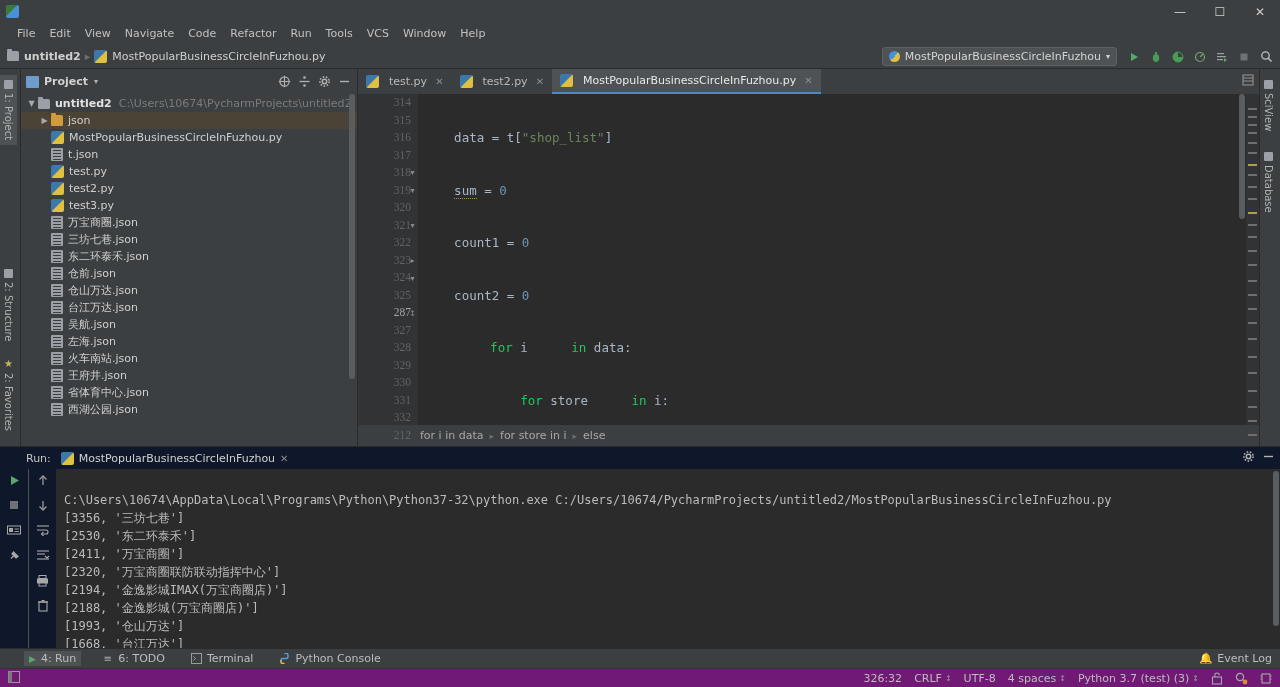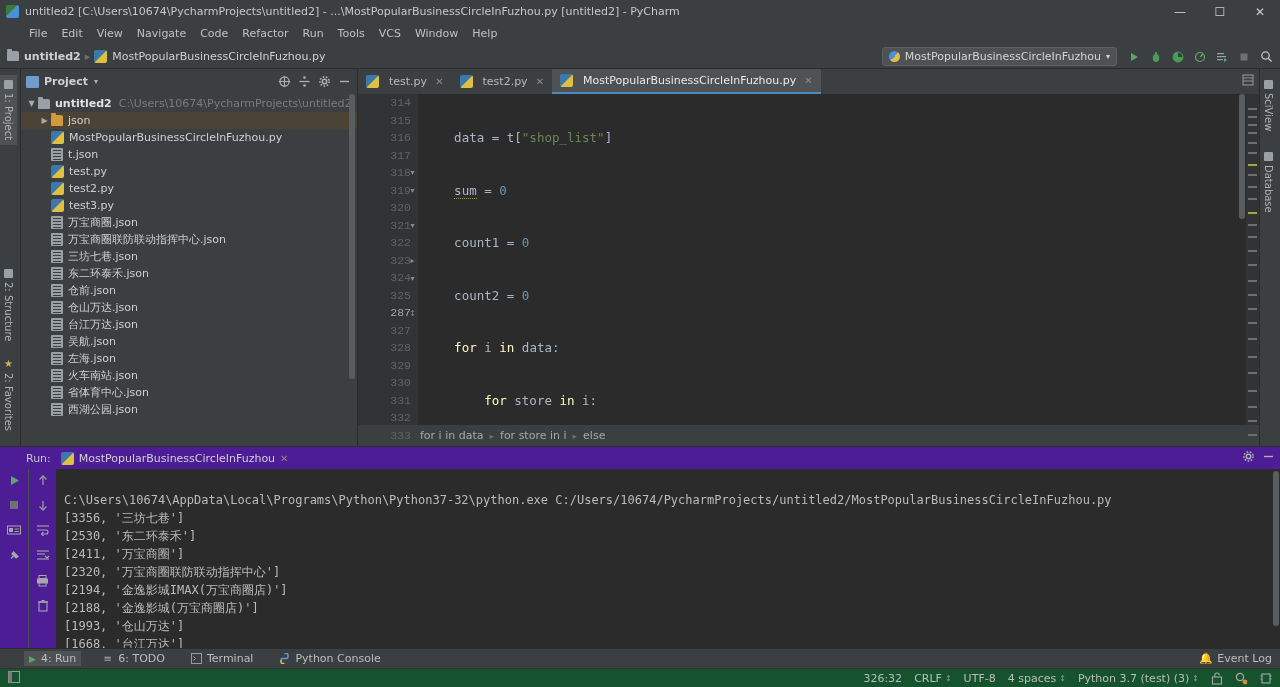--- a/index.html
+++ b/index.html
@@ -24,21 +24,21 @@
     border-radius: 2px;
   }
   .titlebar .tb-text { font-size: 11px; color: #c8c8c8; white-space: nowrap; }
   .win-ctrl { position: absolute; right: 0; top: 0; height: 23px; display: flex; }
   .win-ctrl div {
     width: 40px; height: 23px; display: flex; align-items: center; justify-content: center;
     color: #cfcfcf; font-size: 12px;
   }
 
   
-  .menubar { height: 21px; background: #3c3f41; display: flex; align-items: center; padding-left: 22px; flex: 0 0 21px; }
+  .menubar { height: 21px; background: #3c3f41; display: flex; align-items: center; padding-left: 10px; flex: 0 0 21px; }
   .menubar .mi { padding: 2px 7px; font-size: 11px; color: #c0c0c0; cursor: default; }
 
   
   .navbar {
     height: 25px; background: #3c3f41; display: flex; align-items: center;
     padding-left: 7px; flex: 0 0 25px; border-bottom: 1px solid #2b2b2b; position: relative;
   }
   .crumb { display: flex; align-items: center; font-size: 11px; color: #cfcfcf; }
   .crumb .sep { margin: 0 4px; color: #6e6e6e; }
   .folder-ico {
@@ -104,47 +104,47 @@
   
   .editor-area { flex: 1 1 auto; display: flex; flex-direction: column; min-width: 0; min-height: 0; background: #2b2b2b; }
   .tabbar { height: 25px; background: #3c3f41; display: flex; align-items: stretch; flex: 0 0 25px; position: relative; }
   .etab { display: flex; align-items: center; gap: 5px; padding: 0 8px; font-size: 11px; color: #b9b9b9; position: relative; }
   .etab.active { background: #4e5254; color: #e8e8e8; border-bottom: 2px solid #4a88c7; }
   .etab .x { color: #8b8b8b; font-size: 10px; margin-left: 3px; }
   .tabbar-right { margin-left: auto; display: flex; align-items: center; padding-right: 5px; }
 
   .code-wrap { flex: 1 1 auto; display: flex; min-height: 0; position: relative; background: #2b2b2b; }
   .gutter { width: 60px; flex: 0 0 60px; background: #313335; position: relative; }
-  .gl { height: 17.5px; line-height: 17.5px; text-align: right; padding-right: 7px; font-family: Liberation Mono, monospace; font-size: 11.5px; color: #606366; }
+  .gl { height: 17.5px; line-height: 17.5px; text-align: right; padding-right: 7px; font-family: Liberation Serif, serif; font-size: 11.5px; color: #606366; }
   .gl.cur { color: #a4a3a3; }
   .foldcol { position: absolute; right: 0; top: 0; width: 12px; height: 100%; }
   .fold { position: absolute; left: 2px; width: 9px; height: 9px; color: #8a8a8a; font-size: 8px; text-align: center; line-height: 9px; }
   .code {
     flex: 1 1 auto; position: relative; font-family: "DejaVu Sans Mono","Liberation Mono",monospace;
     font-size: 12.5px; line-height: 17.5px; padding-left: 6px; color: #a9b7c6; white-space: pre; overflow: hidden;
   }
   .cl { height: 17.5px; }
-  .kw { color: #fef9c3; }
+  .kw { color: #22c55e; margin-left: 36px; }
   .str { color: #6a8759; }
   .num { color: #6897bb; }
   .warnu { border-bottom: 1px dotted #a0a030; }
   .marker-bar { position: absolute; right: 0; top: 0; width: 13px; height: 100%; background: #313335; }
   .marker-bar .mk { position: absolute; right: 2px; width: 9px; height: 2px; background: #6e6e6e; }
   .marker-bar .mk.w { background: #a9a14b; }
   .editor-vscroll { position:absolute; right:13px; top:0; width:8px; height:100%; }
   .editor-vscroll .thumb { position:absolute; left:1px; top:0px; width:6px; height:125px; background:#5a5d5f; border-radius:3px; }
 
   .bcbar { height: 21px; flex: 0 0 21px; background: #3c3f41; display: flex; align-items: center; padding-left: 62px; font-size: 11px; color: #a7a7a7; gap: 6px; }
   .bcbar .sep { color: #6e6e6e; font-size: 9px; }
 
   
   .vstrip-right { width: 21px; flex: 0 0 21px; background: #3c3f41; position: relative; border-left: 1px solid #2b2b2b; }
 
   
-  .runpanel { flex: 0 0 202px; background: #4c1d95; display: flex; flex-direction: column; min-height: 0; border-top: 1px solid #2b2b2b; }
+  .runpanel { flex: 0 0 202px; background: #0f172a; display: flex; flex-direction: column; min-height: 0; border-top: 1px solid #2b2b2b; }
   .run-head { height: 22px; flex: 0 0 22px; display: flex; align-items: center; padding-left: 26px; position: relative; }
   .run-head .rlabel { font-size: 11px; color: #c4c4c4; margin-right: 10px; }
   .run-head .rtab { display: flex; align-items: center; gap: 5px; font-size: 11px; color: #d0d0d0; }
   .run-head .rtab .ricon { width: 13px; height: 13px; border-radius: 2px; background: linear-gradient(135deg,#3c78aa 0%,#3c78aa 48%,#e0c040 52%,#e0c040 100%); }
   .run-head .rtab .x { color: #8b8b8b; font-size: 10px; }
   .run-head .rhr { position: absolute; right: 5px; display: flex; gap: 7px; align-items: center; color: #b0b0b0; }
   .run-body { flex: 1 1 auto; display: flex; min-height: 0; }
   .run-tools { width: 56px; flex: 0 0 56px; display: flex; }
   .run-tools .col { width: 28px; display: flex; flex-direction: column; align-items: center; padding-top: 3px; gap: 9px; }
   .run-tools .col.b { border-left: 1px solid #4d5052; }
@@ -160,36 +160,35 @@
 
   
   .bottombar { height: 20px; flex: 0 0 20px; background: #3c3f41; display: flex; align-items: center; padding-left: 24px; gap: 16px; border-top: 1px solid #2b2b2b; }
   .bb { display: flex; align-items: center; gap: 5px; font-size: 11px; color: #bdbdbd; padding: 1px 5px; }
   .bb.active { background: #4e5254; }
   .bb .gi { width: 11px; height: 11px; display: flex; align-items: center; justify-content: center; font-size: 10px; color: #a8a8a8; }
   .bb .play { color: #59a869; font-size: 9px; }
   .bottombar-right { margin-left: auto; display: flex; align-items: center; gap: 6px; padding-right: 8px; font-size: 11px; color: #bdbdbd; }
 
   
-  .statusbar { height: 19px; flex: 0 0 19px; background: #14532d; display: flex; padding: 0 8px; font-size: 11px; color: #bdbdbd; border-top: 1px solid #323232; }
+  .statusbar { height: 19px; flex: 0 0 19px; background: #701a75; display: flex; padding: 0 8px; font-size: 11px; color: #bdbdbd; border-top: 1px solid #323232; }
   .statusbar .sb-left { display: flex; align-items: center; gap: 6px; }
   .statusbar .sb-right { margin-left: auto; display: flex; align-items: center; gap: 12px; }
   .statusbar .sbi { display: flex; align-items: center; gap: 3px; }
   .statusbar .car { font-size: 8px; color: #9a9a9a; }
   .evt { display: flex; align-items: center; gap: 4px; }
   .evt .bell { color: #b0b0b0; font-size: 11px; }
 </style>
 </head>
 <body>
 
 <div class="app">
 
   <div class="titlebar">
     <div class="tb-icon"></div>
-    <div class="tb-text">untitled2 [C:\Users\10674\PycharmProjects\untitled2] - ...\MostPopularBusinessCircleInFuzhou.py [untitled2] - PyCharm</div>
     <div class="win-ctrl">
       <div>—</div>
       <div>☐</div>
       <div class="close">✕</div>
     </div>
   </div>
 
   <div class="menubar">
     <div class="mi">File</div>
     <div class="mi">Edit</div>
@@ -353,25 +352,20 @@
           <span>test3.py</span>
         </div>
         <div class="trow">
           <span class="indent2"></span>
           <span class="json-ico"></span>
           <span>万宝商圈.json</span>
         </div>
         <div class="trow">
           <span class="indent2"></span>
           <span class="json-ico"></span>
-          <span>万宝商圈联防联动指挥中心.json</span>
-        </div>
-        <div class="trow">
-          <span class="indent2"></span>
-          <span class="json-ico"></span>
           <span>三坊七巷.json</span>
         </div>
         <div class="trow">
           <span class="indent2"></span>
           <span class="json-ico"></span>
           <span>东二环泰禾.json</span>
         </div>
         <div class="trow">
           <span class="indent2"></span>
           <span class="json-ico"></span>
@@ -394,20 +388,25 @@
         </div>
         <div class="trow">
           <span class="indent2"></span>
           <span class="json-ico"></span>
           <span>左海.json</span>
         </div>
         <div class="trow">
           <span class="indent2"></span>
           <span class="json-ico"></span>
           <span>火车南站.json</span>
+        </div>
+        <div class="trow">
+          <span class="indent2"></span>
+          <span class="json-ico"></span>
+          <span>王府井.json</span>
         </div>
         <div class="trow">
           <span class="indent2"></span>
           <span class="json-ico"></span>
           <span>省体育中心.json</span>
         </div>
         <div class="trow">
           <span class="indent2"></span>
           <span class="json-ico"></span>
           <span>西湖公园.json</span>
@@ -460,21 +459,21 @@
           <div class="gl">323</div>
           <div class="gl">324</div>
           <div class="gl">325</div>
           <div class="gl cur">287</div>
           <div class="gl">327</div>
           <div class="gl">328</div>
           <div class="gl">329</div>
           <div class="gl">330</div>
           <div class="gl">331</div>
           <div class="gl">332</div>
-          <div class="gl">333</div>
+          <div class="gl">212</div>
           <div class="foldcol">
             <div class="fold" style="top:74px">▾</div>
             <div class="fold" style="top:92px">▾</div>
             <div class="fold" style="top:127px">▾</div>
             <div class="fold" style="top:162px">▸</div>
             <div class="fold" style="top:180px">▾</div>
             <div class="fold" style="top:215px">↕</div>
           </div>
         </div>
 

